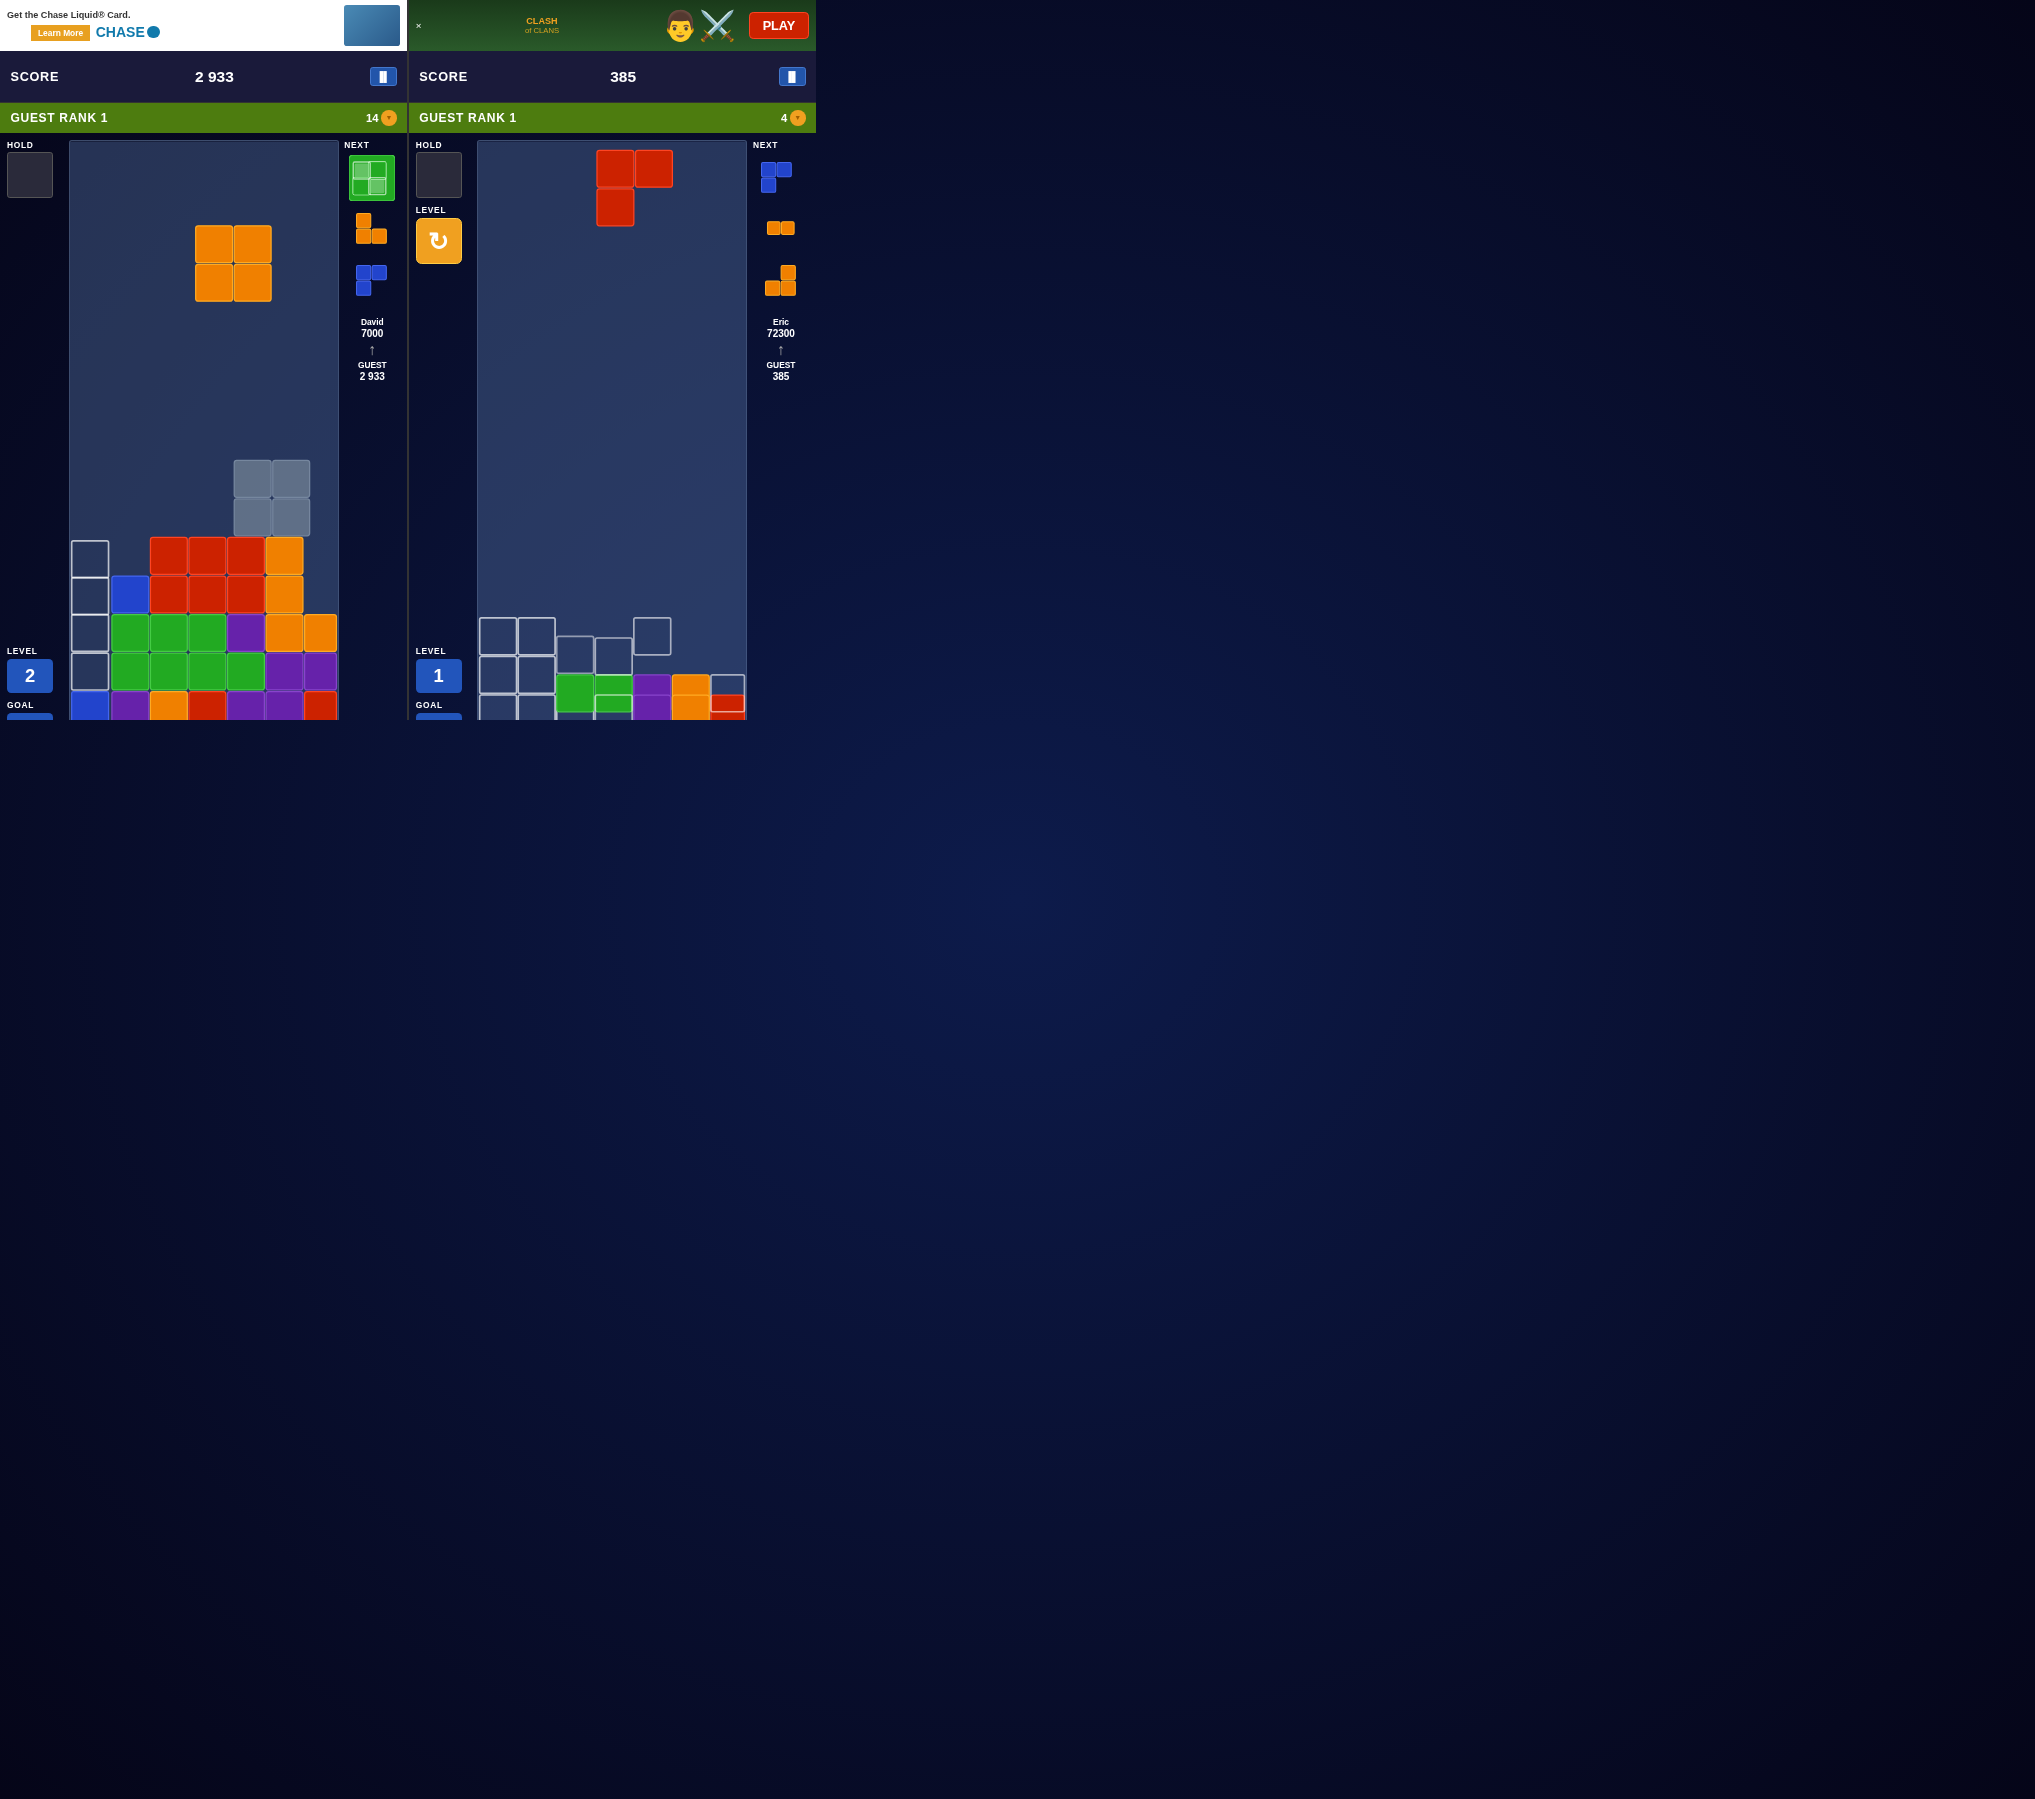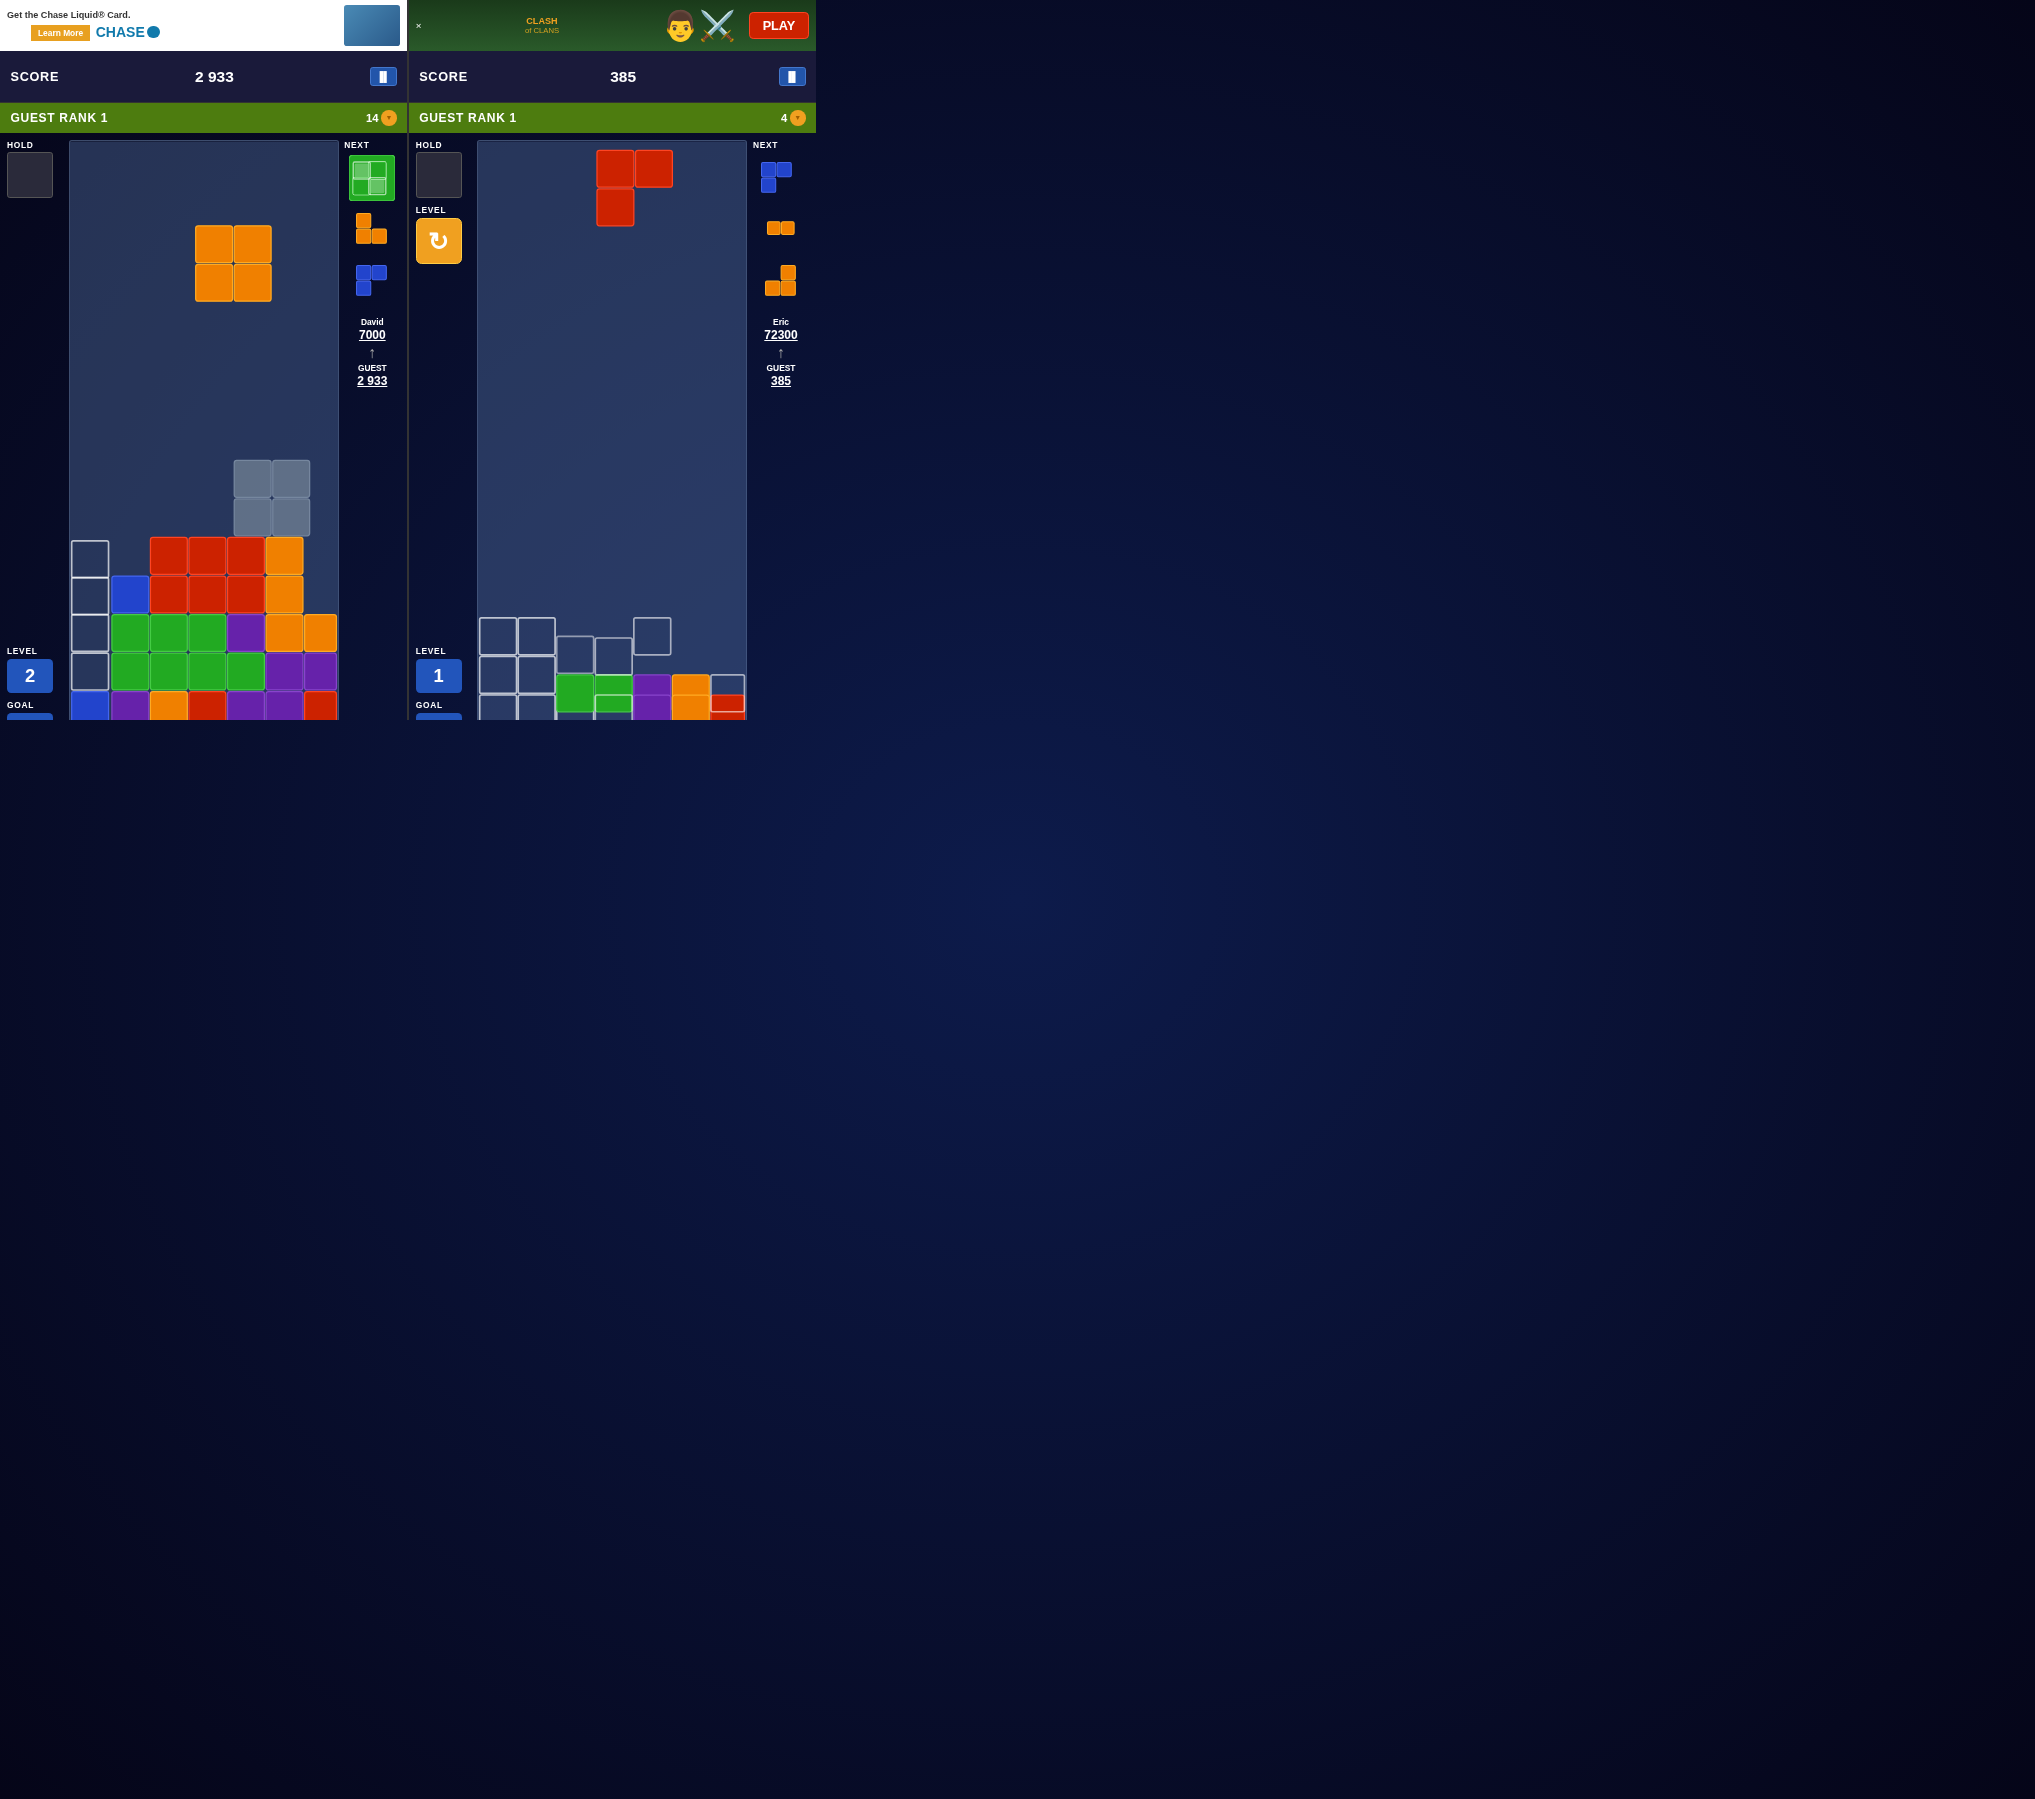--- a/index.html
+++ b/index.html
@@ -302,23 +302,22 @@
     }
 
     .lb-name {
       color: white;
       font-size: 8.4px;
       font-weight: bold;
     }
 
     .lb-score {
       color: white;
-      font-size: 12px;
-      font-weight: bold;
-      text-decoration: underline;
+      font-size: 10px;
+      font-weight: bold;
     }
 
     .lb-arrow {
       color: #aaa;
       font-size: 15.5px;
     }
 
     
     .board-svg {
       width: 100%;

